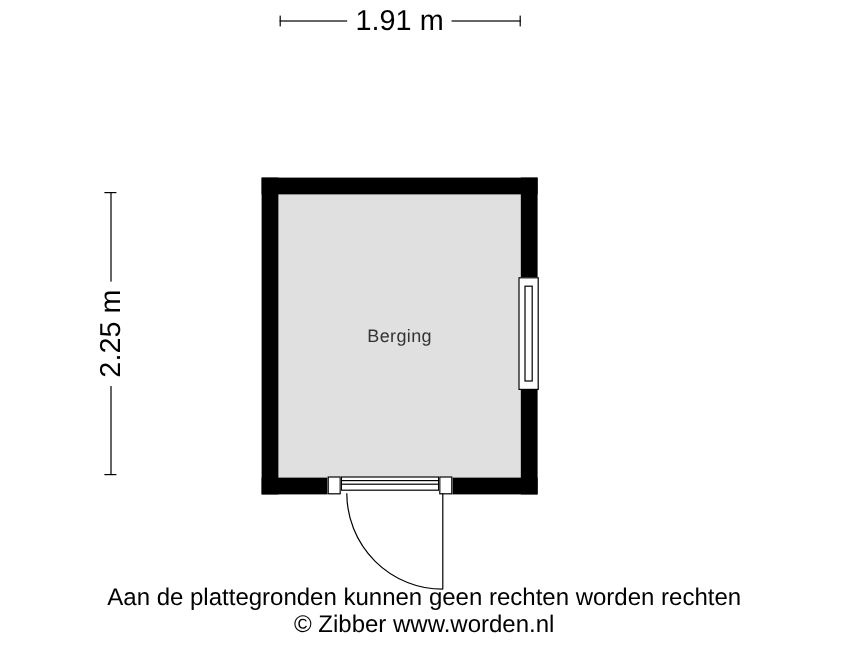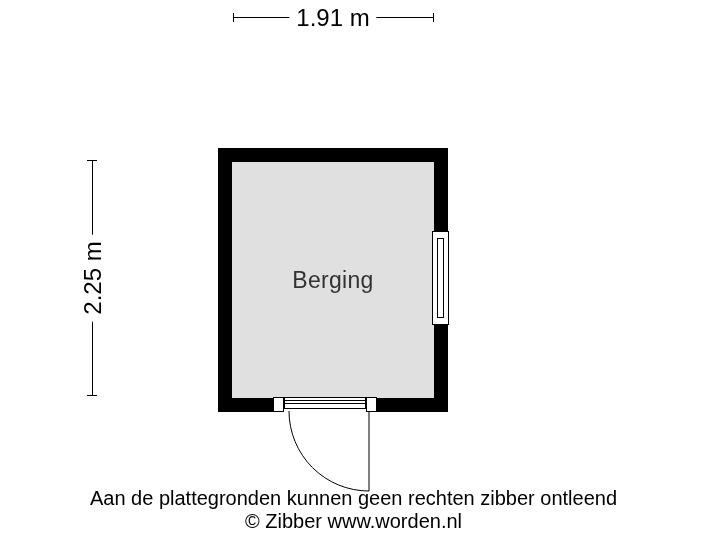--- a/index.html
+++ b/index.html
@@ -39,21 +39,21 @@
 
   
   .wall { position: absolute; background: var(--wall); }
   .floor {
     position: absolute;
     left: 232px; top: 162px; width: 202px; height: 236px;
     background: var(--floor);
     display: flex; align-items: center; justify-content: center;
   }
   .room-label {
-    font-size: 23px;
+    font-size: 15px;
     color: var(--room-label);
     letter-spacing: 0.3px;
     text-align: right;
   }
 
   
   .window {
     position: absolute;
     left: 432px; top: 231px; width: 17px; height: 94px;
     background: #ffffff;
@@ -134,17 +134,17 @@
   <div class="threshold">
     <div class="t-line a"></div>
     <div class="t-line b"></div>
   </div>
   <svg class="door-swing" width="95" height="86" viewBox="0 0 95 86">
     <path d="M 9 2 A 80 80 0 0 0 89 82" fill="none" stroke="#000" stroke-width="1"></path>
     <path d="M 89 2 L 89 82" fill="none" stroke="#000" stroke-width="1"></path>
   </svg>
 
   <div class="footer">
-    <div>Aan de plattegronden kunnen geen rechten zibber ontleend</div>
+    <div>Aan de plattegronden kunnen geen rechten worden rechten</div>
     <div>© Zibber www.worden.nl</div>
   </div>
 
 </div>
 
 </body></html>

